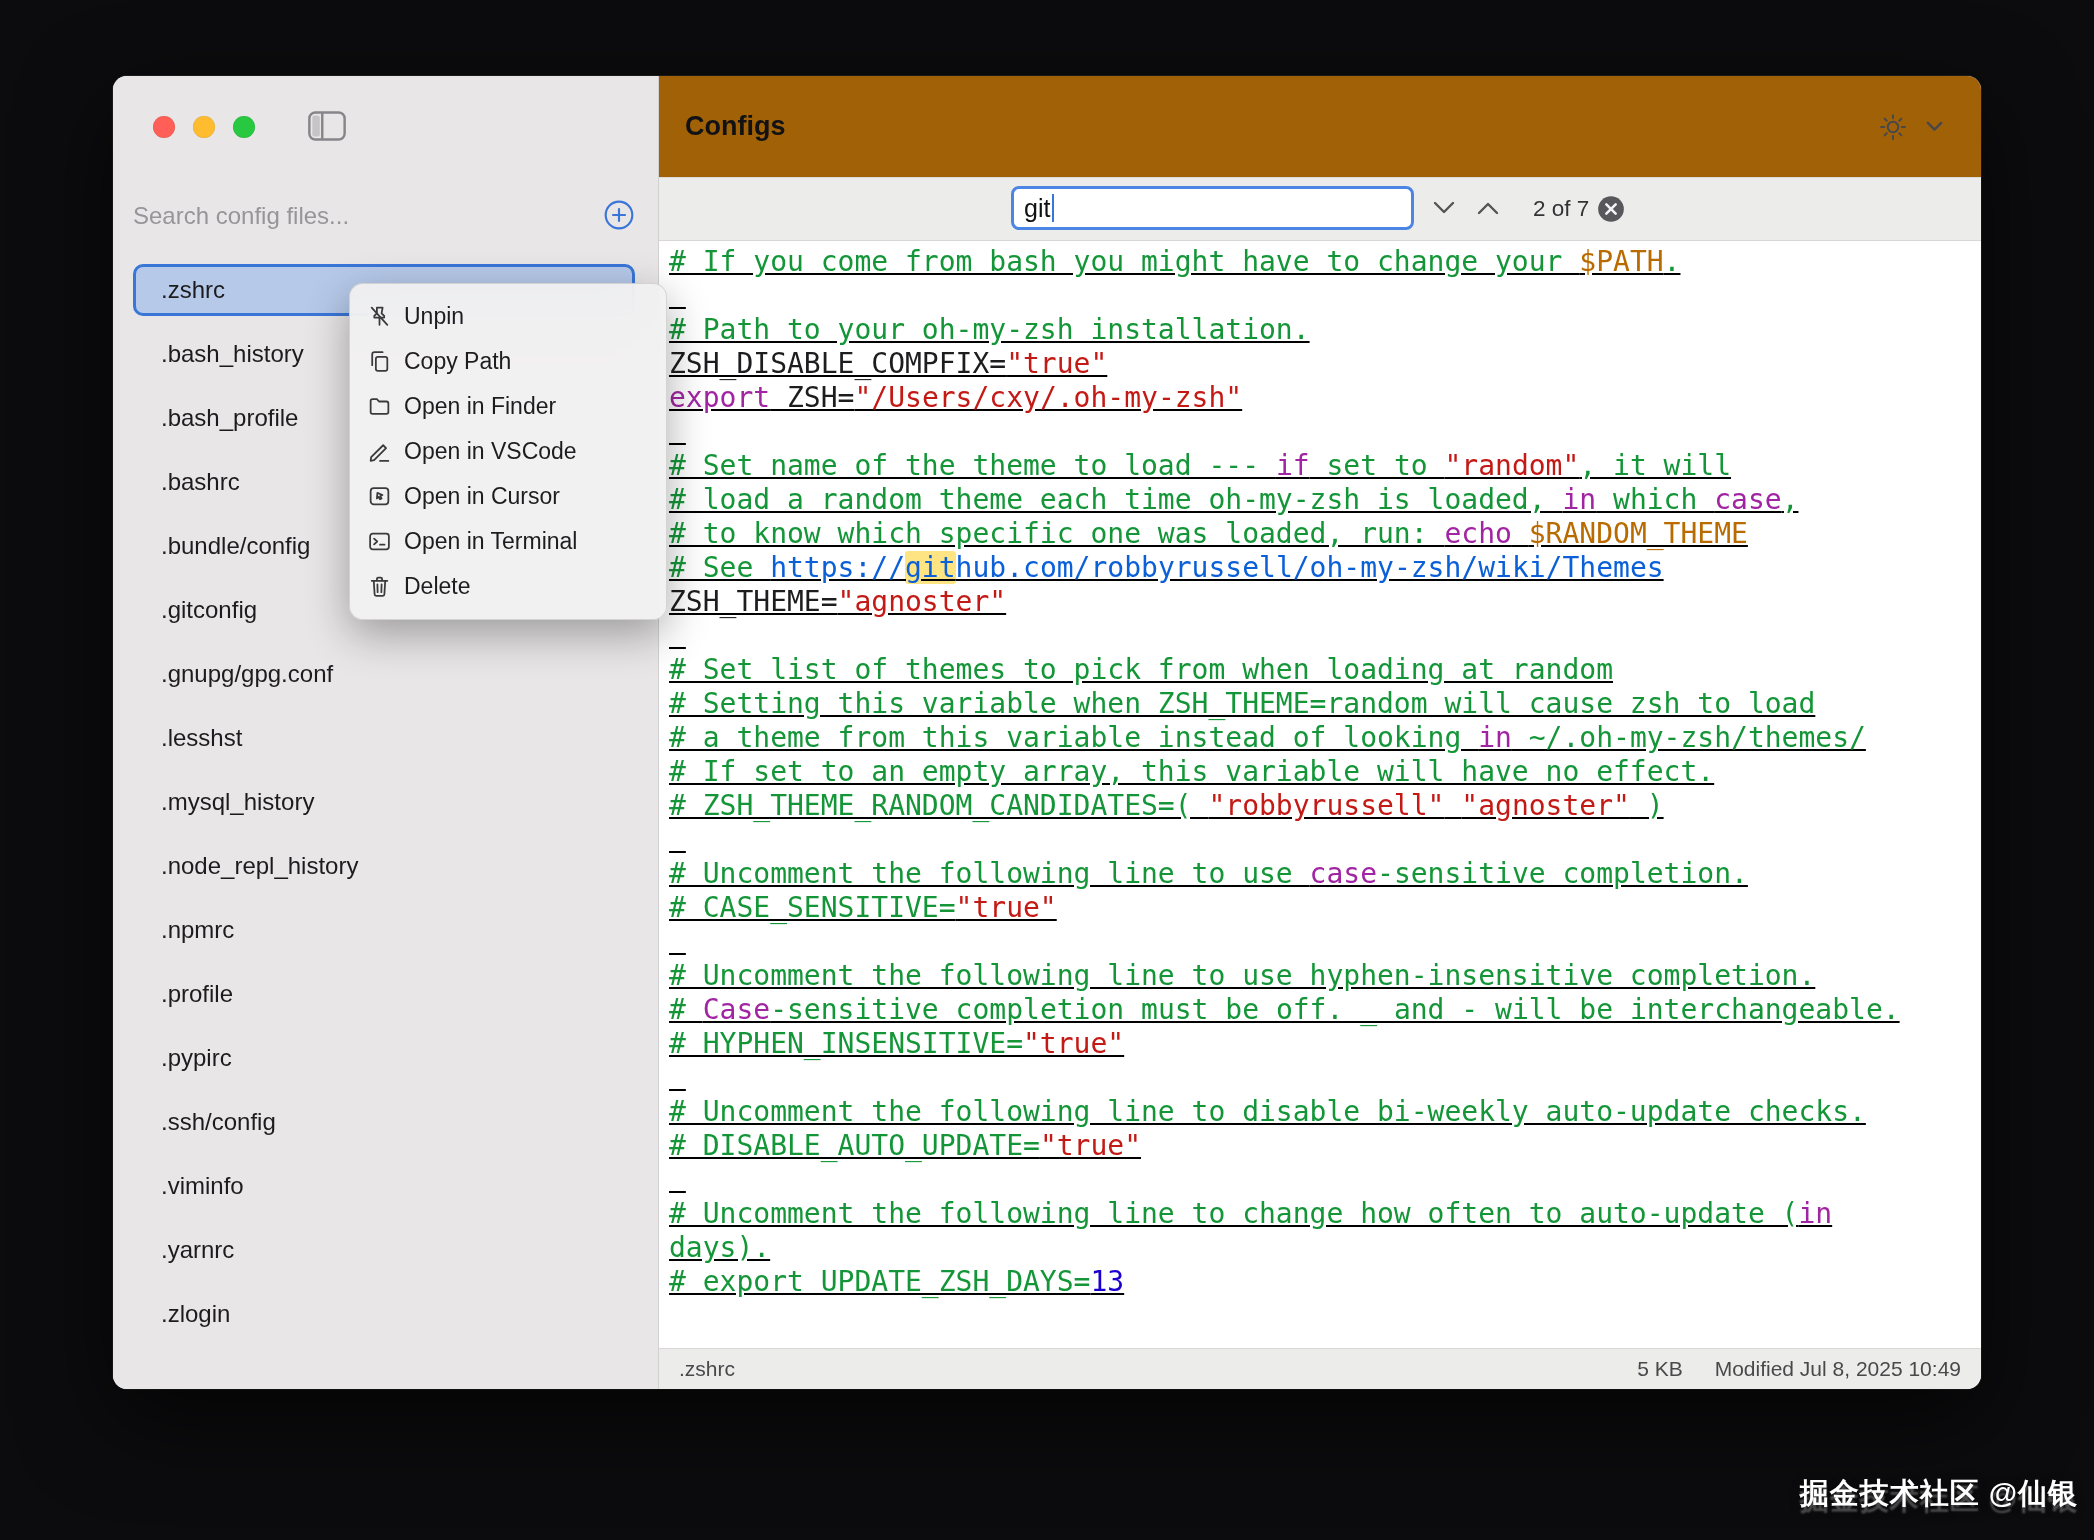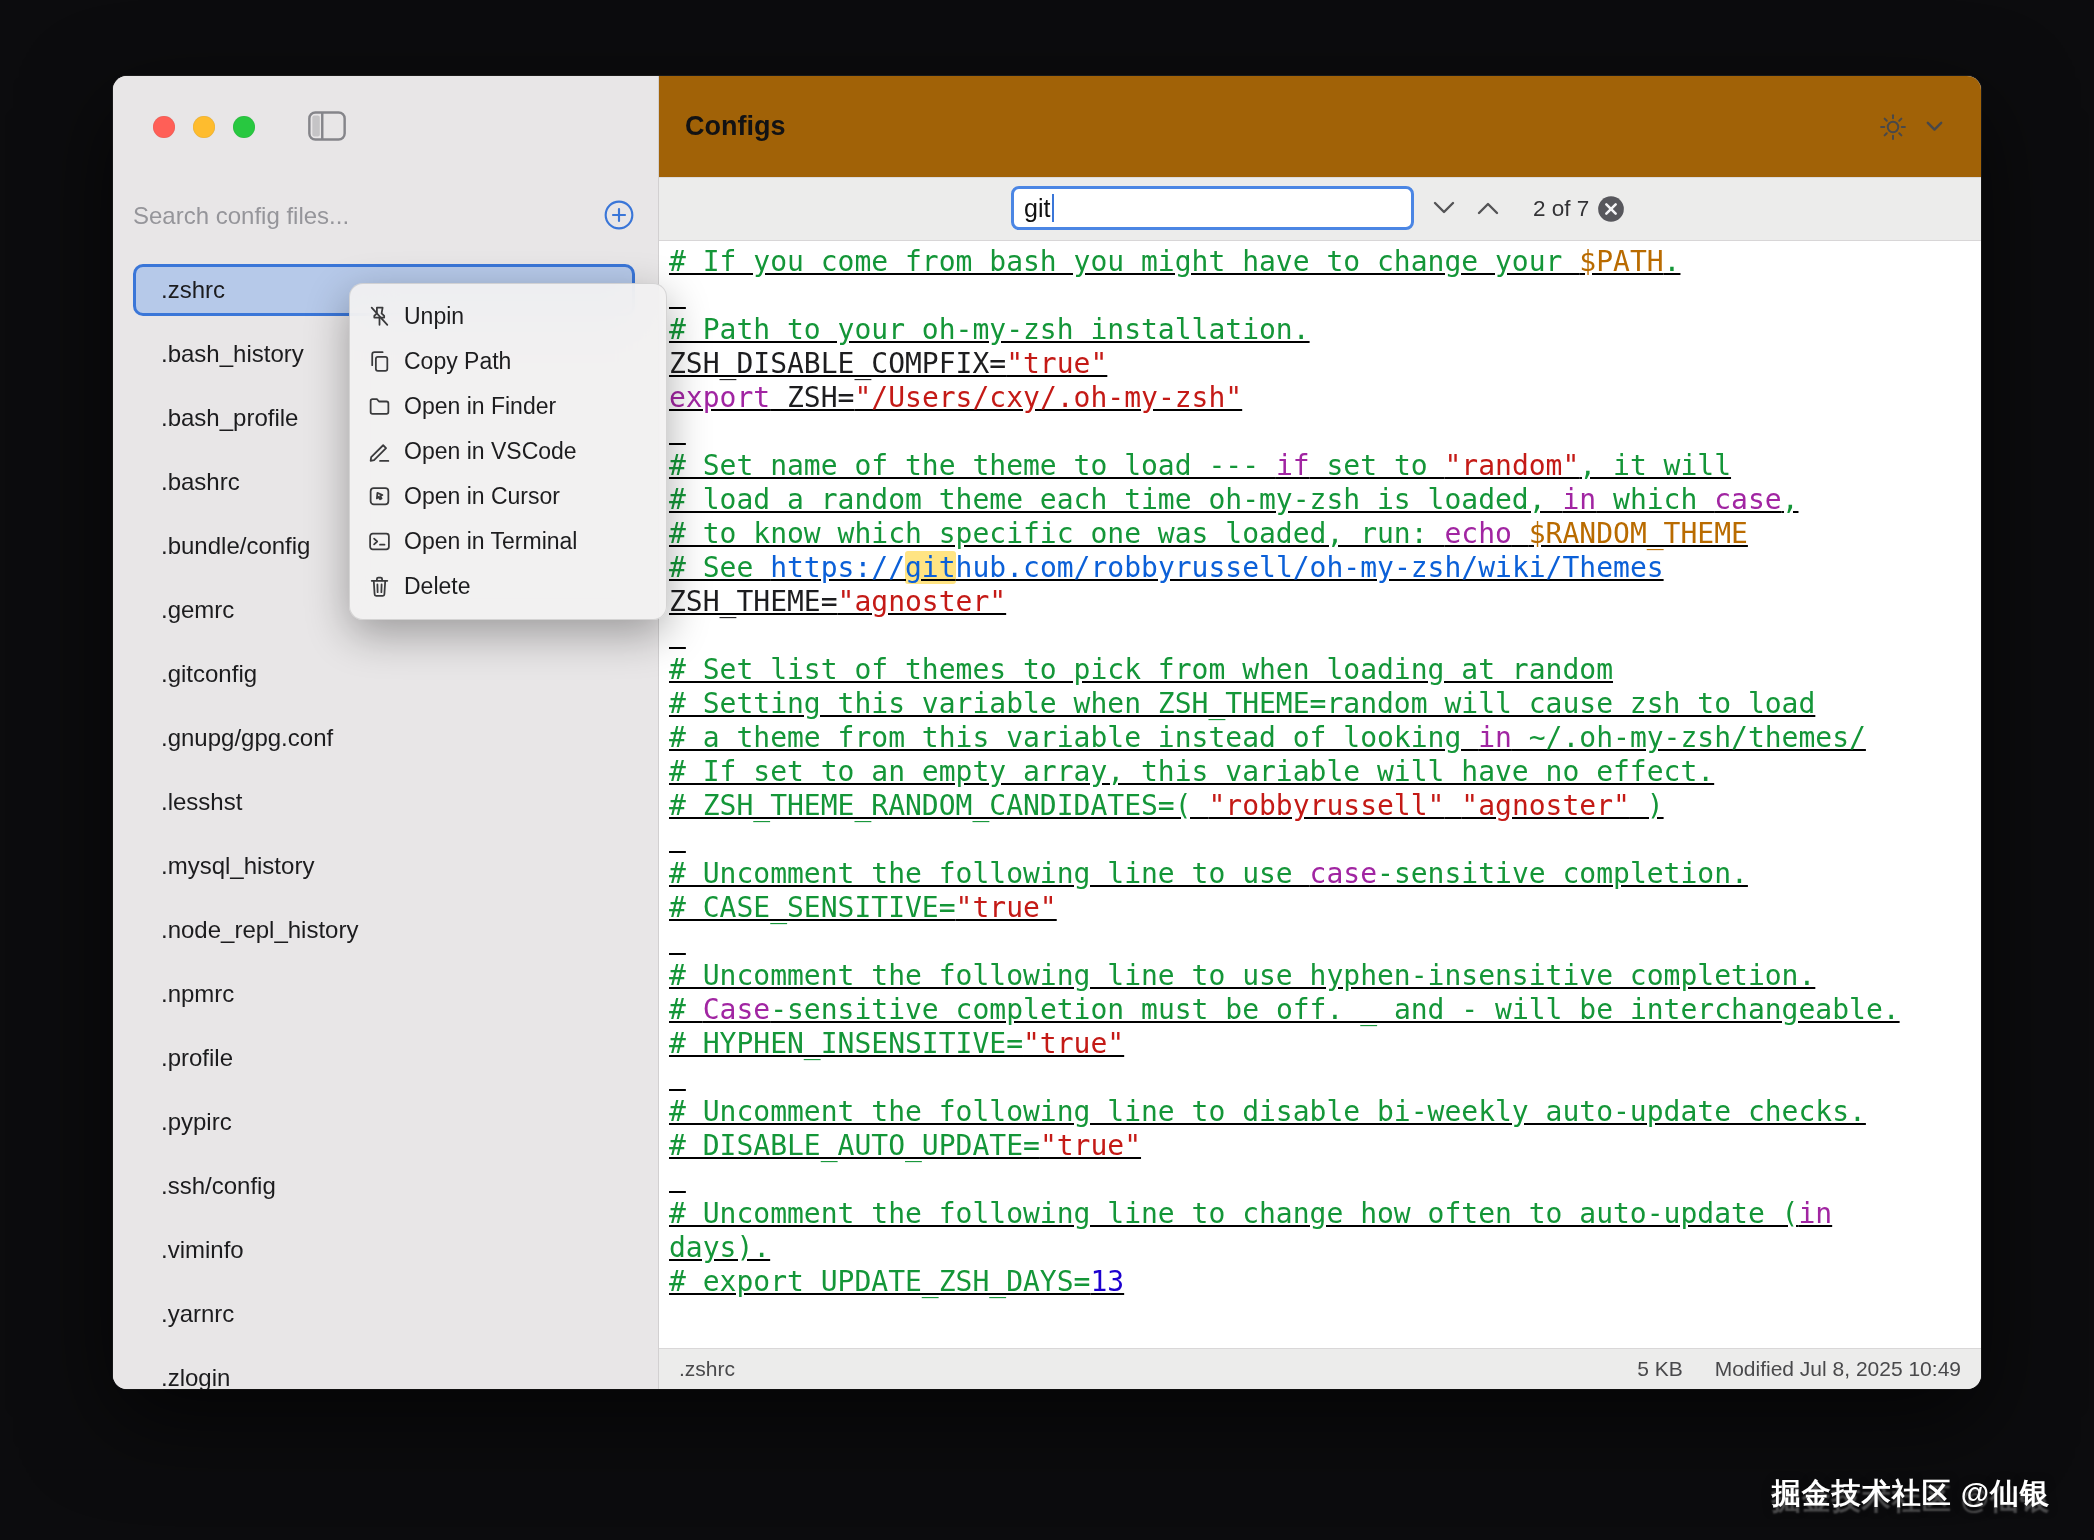--- a/index.html
+++ b/index.html
@@ -86,21 +86,21 @@
   .kw{color:var(--keyword-magenta,#a125a2);}
   .url{color:var(--link-blue,#0b60d8);}
   .num{color:var(--number-blue,#1c00cf);}
   .hl{background:var(--match-highlight,#ffe483);border-radius:3px;}
 
   .statusbar{height:40px;flex-shrink:0;background:#ececeb;border-top:1px solid #d9d7d8;
     display:flex;align-items:center;justify-content:space-between;
     padding:0 20px;font-size:21px;color:#49494b;}
   .status-right span{margin-left:26px;}
 
-  .watermark{position:absolute;right:44px;bottom:26px;font-size:29px;font-weight:600;
+  .watermark{position:absolute;right:16px;bottom:26px;font-size:29px;font-weight:600;
     color:#fff;letter-spacing:1px;
     text-shadow:0 6px 2px rgba(255,255,255,.28), 0 2px 10px rgba(0,0,0,.55);}
 </style>
 </head>
 <body>
 
 <div class="stage">
   <div class="window">
 
     <aside class="sidebar">
@@ -141,23 +141,20 @@
             <span>.bash_history</span>
           </div>
           <div class="file-row">
             <span>.bash_profile</span>
           </div>
           <div class="file-row">
             <span>.bashrc</span>
           </div>
           <div class="file-row">
             <span>.bundle/config</span>
-          </div>
-          <div class="file-row">
-            <span>.gemrc</span>
           </div>
           <div class="file-row">
             <span>.gitconfig</span>
           </div>
           <div class="file-row">
             <span>.gnupg/gpg.conf</span>
           </div>
           <div class="file-row">
             <span>.lesshst</span>
           </div>

